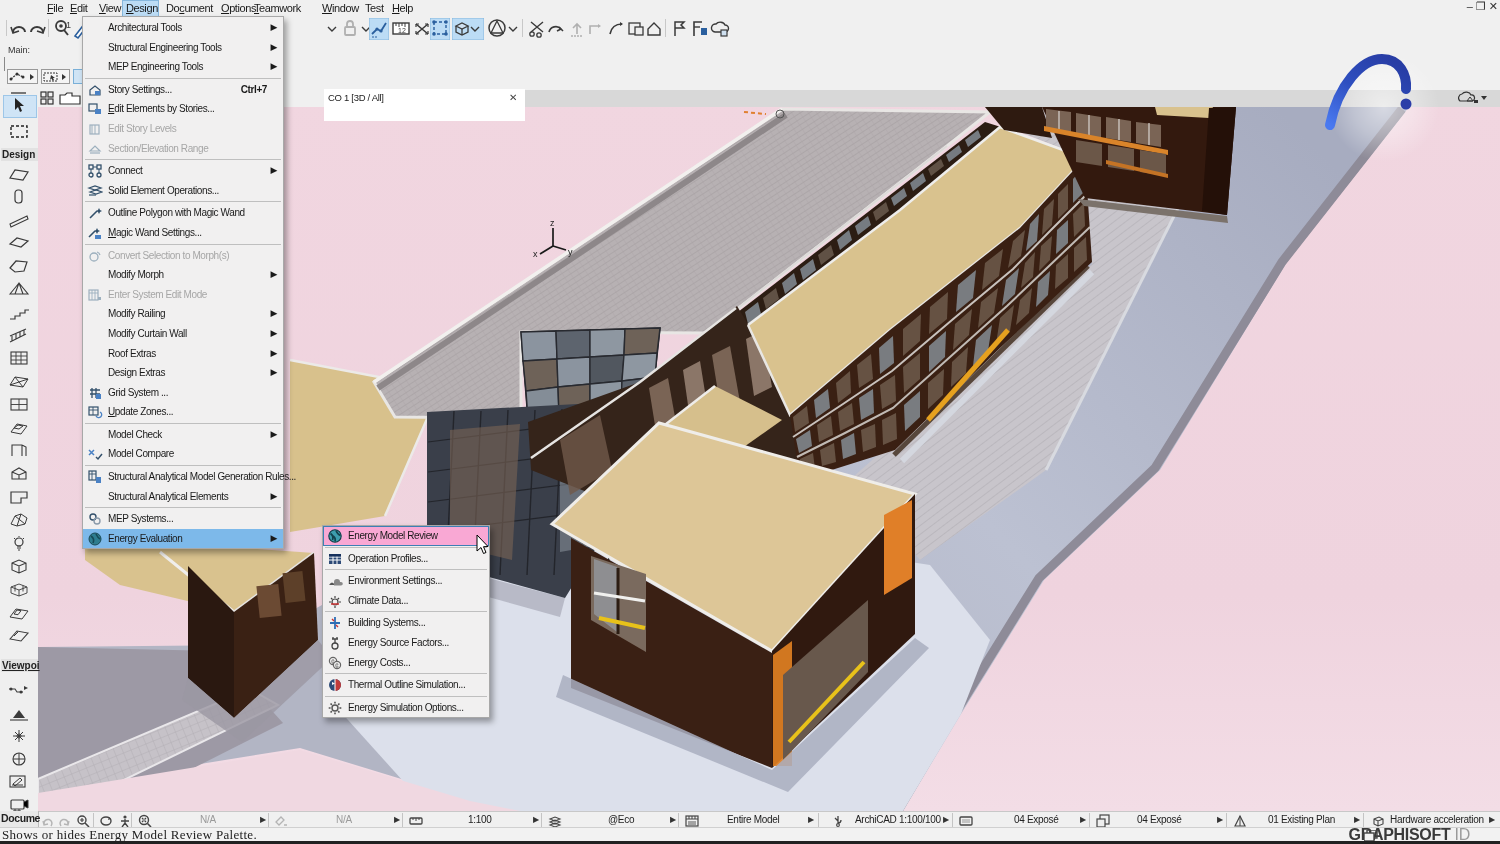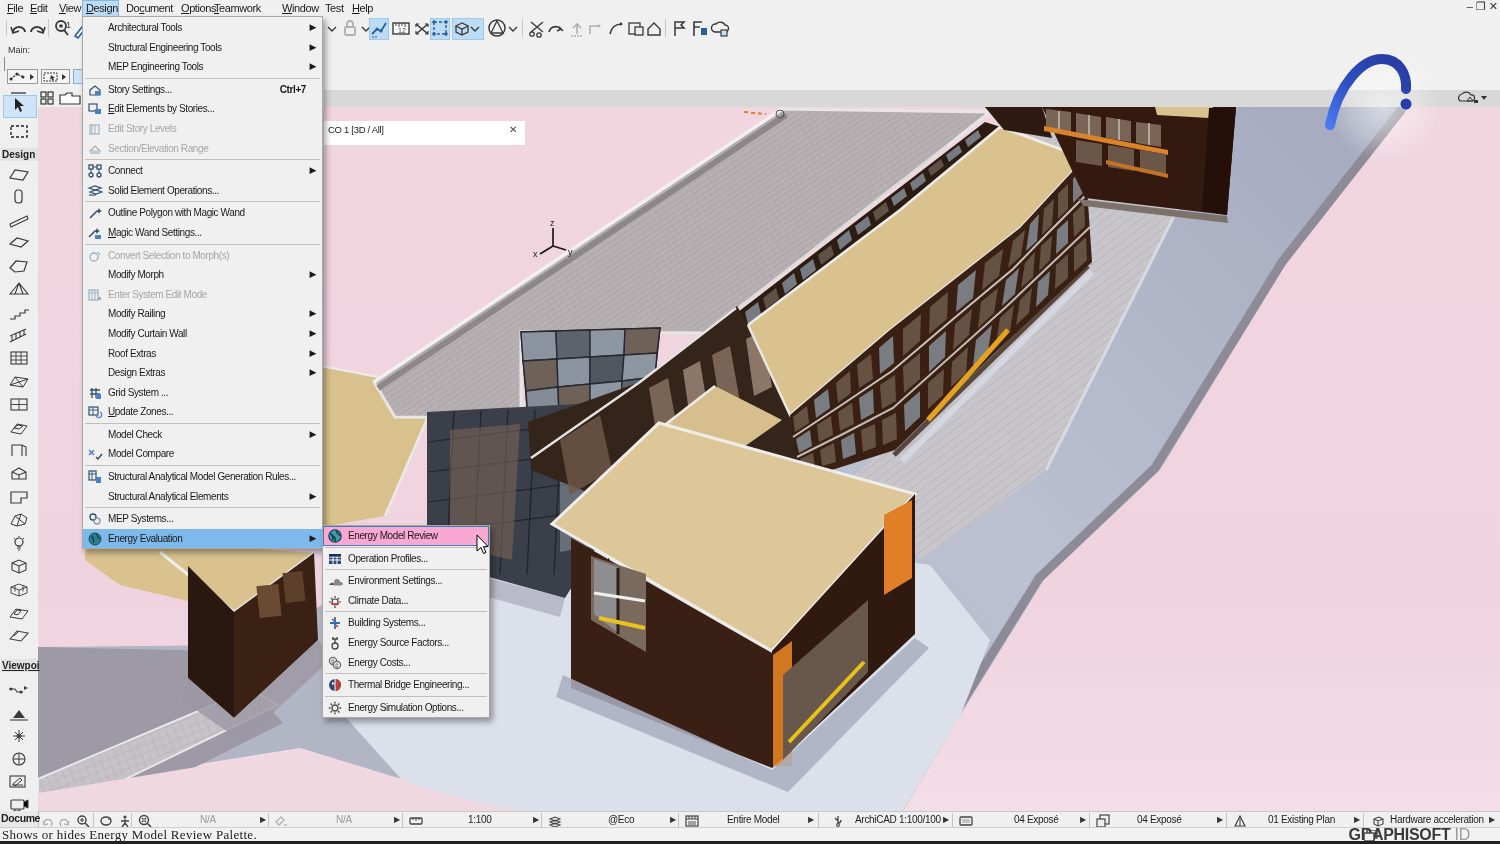--- a/index.html
+++ b/index.html
@@ -1,45 +1,45 @@
 <!DOCTYPE html>
 <html><head>
 <meta charset="utf-8">
 <style>
 * { margin:0; padding:0; box-sizing:border-box; }
 html,body { width:1500px; height:844px; overflow:hidden; }
 body { font-family:"Liberation Sans", sans-serif; background:#f0f0f0; position:relative; }
 #app { position:absolute; left:0; top:0; width:1500px; height:844px; }
 
 #menubar { position:absolute; left:0; top:0; width:1500px; height:16px; background:#f0f0f0; font-size:11px; letter-spacing:-0.4px; color:#1a1a1a; white-space:nowrap; z-index:30; }
-#menubar .m { position:absolute; top:1px; height:15px; line-height:14px; padding:0 6px; }
+#menubar .m { position:absolute; top:1px; height:15px; line-height:14px; padding:0 6px;margin-left:40px; }
 #menubar .m u { text-decoration:underline; }
 #menubar .m.sel { background:#bcdcf5; outline:1px solid #86b7dd; padding:0 3px; text-align:center; }
 
 #toolbar { position:absolute; left:0; top:16px; width:1500px; height:26px; background:#f0f0f0; z-index:20; }
 #toolbar svg { position:absolute; top:0; left:0; }
 
 #winbtn { position:absolute; right:2px; top:0px; font-size:11px; color:#333; z-index:40; letter-spacing:0; }
 
 #mainlbl { position:absolute; left:8px; top:45px; font-size:9px; color:#333; z-index:20; }
 .tbtn { position:absolute; top:69px; height:15px; border:1px solid #999; background:#f4f4f4; z-index:20; }
 
 #tabbar { position:absolute; left:0; top:88px; width:1500px; height:19px; background:#f0f0f0; z-index:5; }
 #tabbar .grayzone { position:absolute; left:324px; top:2px; width:1176px; height:17px; background:#d8d8d8; }
-#tabbar .tab { position:absolute; left:324px; top:1px; width:201px; height:24px; background:#fff; font-size:9.5px; letter-spacing:-0.3px; color:#222; line-height:18px; padding-left:4px;margin-top:32px; }
+#tabbar .tab { position:absolute; left:324px; top:1px; width:201px; height:32px; background:#fff; font-size:9.5px; letter-spacing:-0.3px; color:#222; line-height:18px; padding-left:4px; }
 #tabbar .tab .x { position:absolute; right:8px; top:0; color:#444; font-size:10px; }
 
 #scene { position:absolute; left:0px; top:88px; z-index:1; }
 
 #palette { position:absolute; left:0; top:88px; width:38px; height:723px; background:#efefef; z-index:10; }
 #palette .lab { position:absolute; left:1px; font-size:10px; font-weight:bold; color:#222; background:#e2e2e2; width:37px; padding:1px 0 1px 1px; }
 #palette svg { position:absolute; left:0; }
 
 .menu { position:absolute; background:#f1f0f0; border:1px solid #a8a8a8; box-shadow:3px 4px 6px rgba(0,0,0,0.35); z-index:50; font-size:10px; letter-spacing:-0.4px; color:#1a1a1a; }
-#mainmenu { left:82px; top:16px; width:241px; padding-top:1px; }
+#mainmenu { left:82px; top:16px; width:202px; padding-top:1px; }
 #submenu  { left:322px; top:525px; width:168px; }
 .mi { position:relative; height:19.6px; line-height:19.6px; white-space:nowrap; }
 .mi .ic { position:absolute; left:4px; top:2px; width:16px; height:16px; }
 .mi .tx { position:absolute; left:25px; top:0; }
 .mi .sc { position:absolute; right:16px; top:0;font-weight:bold; }
 .mi .ar { position:absolute; right:6px; top:0; font-size:9px; }
 .mi.gray { color:#a6a6a6; }
 .mi.hl { background:#7db9ea; }
 .mi.hl2 { background:#f9a8d4; outline:1px solid #3d7fb5; outline-offset:-1px; }
 .msep { height:1px; background:#bfbfbf; margin:1px 2px; }
@@ -772,21 +772,21 @@
         <span class="tx">Energy Costs...</span>
       </div>
 <div class="msep"></div>
 <div class="mi">
         <svg class="ic" viewBox="0 0 16 16">
           <circle cx="8" cy="8" r="6" fill="#2d4a77"></circle>
           <path d="M8,2 a6,6 0 0 1 0,12 Z" fill="#c03a3a"></path>
           <path d="M8,2 V14" stroke="#fff" stroke-width="1"></path>
           <path d="M5,5 l3,1.5 l-3,1.5 Z" fill="#fff"></path>
         </svg>
-        <span class="tx">Thermal Bridge Engineering...</span>
+        <span class="tx">Thermal Outline Simulation...</span>
       </div>
 <div class="msep"></div>
 <div class="mi">
         <svg class="ic" viewBox="0 0 16 16">
           <circle cx="8" cy="8" r="3" fill="none" stroke="#555" stroke-width="1.4"></circle>
           <g stroke="#555" stroke-width="1.6">
             <line x1="12.4" y1="8.0" x2="14.3" y2="8.0"></line>
             <line x1="11.11250838433568" y1="11.11003079686361" x2="12.456546095753358" y2="12.452998640963806"></line>
             <line x1="8.003503837527226" y1="12.399998604900073" x2="8.005016858277619" y2="14.299998002470558"></line>
             <line x1="4.892448762791977" y1="11.114983998053102" x2="3.5505516376339674" y2="12.460090724485124"></line>

